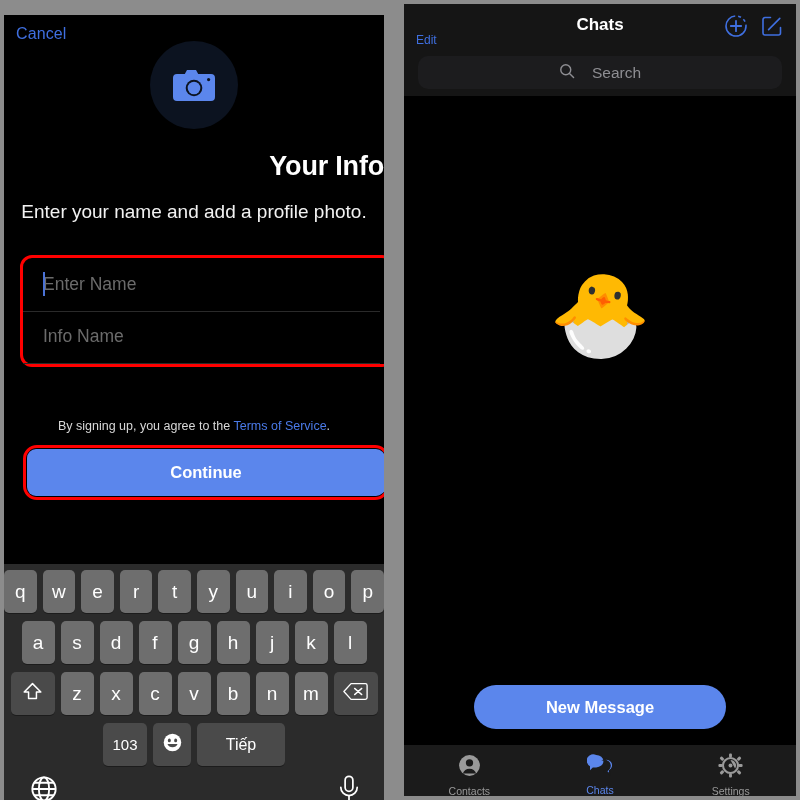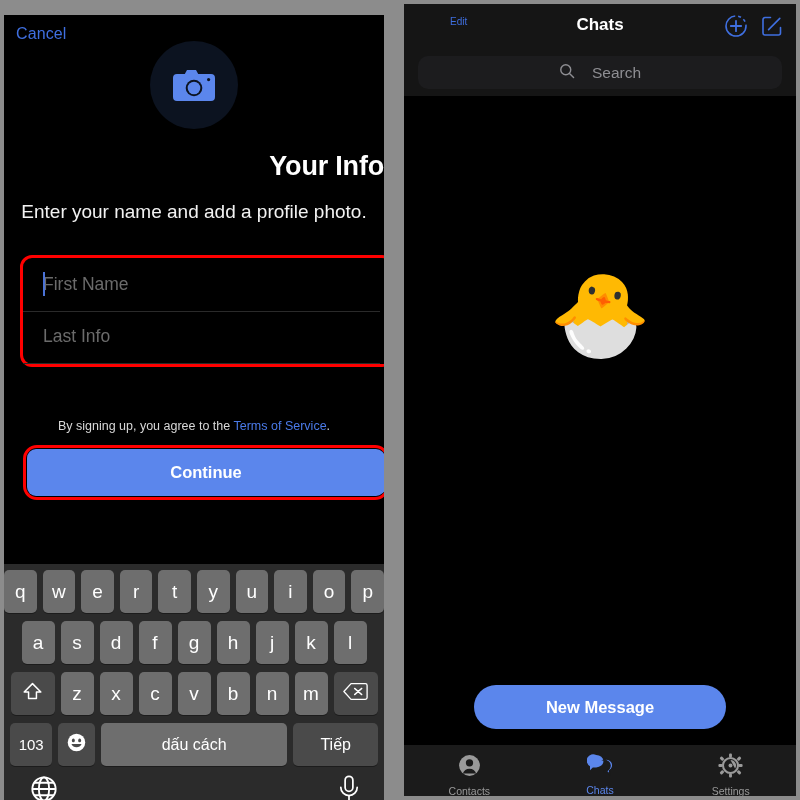--- a/index.html
+++ b/index.html
@@ -181,22 +181,22 @@
     width: 392px; height: 792px;
     background: #000000;
     overflow: hidden;
   }
   #chats-navbar {
     position: absolute; left: 0; right: 0; top: 0;
     height: 92px;
     background: #151515;
   }
   #edit-button {
-    position: absolute; left: 12px; top: 12px;
-    color: #3f6fe0; font-size: 10px; margin-left: 34px;
+    position: absolute; left: 12px; top: 29px;
+    color: #3f6fe0; font-size: 12px;
   }
   #chats-title {
     position: absolute; left: 0; right: 0; top: 11px;
     text-align: center;
     color: #ffffff; font-size: 17px; font-weight: bold;
   }
   #add-contact-icon { position: absolute; right: 48px; top: 10px; }
   #compose-icon { position: absolute; right: 12px; top: 10px; }
   #search-bar {
     position: absolute; left: 14px; top: 52px;
@@ -269,24 +269,24 @@
     <div id="your-info-title">Your Info</div>
     <div id="your-info-sub">Enter your name and add a profile photo.</div>
 
     <div id="name-fields-highlight"></div>
     <div class="hairline" id="hr1"></div>
     <div class="hairline" id="hr2"></div>
 
     <div id="name-fields">
       <div class="name-row">
         <div class="caret"></div>
-        <span class="ph">First Name</span>
+        <span class="ph">Enter Name</span>
       </div>
       <div class="name-row">
-        <span class="ph">Last Info</span>
+        <span class="ph">Info Name</span>
       </div>
     </div>
 
     <div id="terms-line">
       <span>By signing up, you agree to the </span><a href="#">Terms of Service</a><span>.</span>
     </div>
 
     <div id="continue-highlight"></div>
     <div id="continue-button">Continue</div>
 
@@ -354,21 +354,20 @@
           <div class="key dark emoji">
             <span>
               <svg width="21" height="21" viewBox="0 0 24 24">
                 <circle cx="12" cy="12" r="10" fill="#ffffff"></circle>
                 <ellipse cx="8.4" cy="9.6" rx="1.7" ry="2.1" fill="#4a4a4a"></ellipse>
                 <ellipse cx="15.6" cy="9.6" rx="1.7" ry="2.1" fill="#4a4a4a"></ellipse>
                 <path d="M6.2 13.8 A6.4 6.4 0 0 0 17.8 13.8 Z" fill="#4a4a4a"></path>
               </svg>
             </span>
           </div>
-          <div class="key space">dấu cách</div>
           <div class="key dark next">Tiếp</div>
         </div>
       </div>
 
       <div id="kb-bottom">
         <span id="globe-icon-wrap">
           <svg width="28" height="28" viewBox="0 0 24 24">
             <circle cx="12" cy="12" r="10" fill="none" stroke="#ffffff" stroke-width="1.6"></circle>
             <ellipse cx="12" cy="12" rx="4.4" ry="10" fill="none" stroke="#ffffff" stroke-width="1.6"></ellipse>
             <path d="M2 12 H22 M3.4 6.6 H20.6 M3.4 17.4 H20.6" stroke="#ffffff" stroke-width="1.6"></path>

